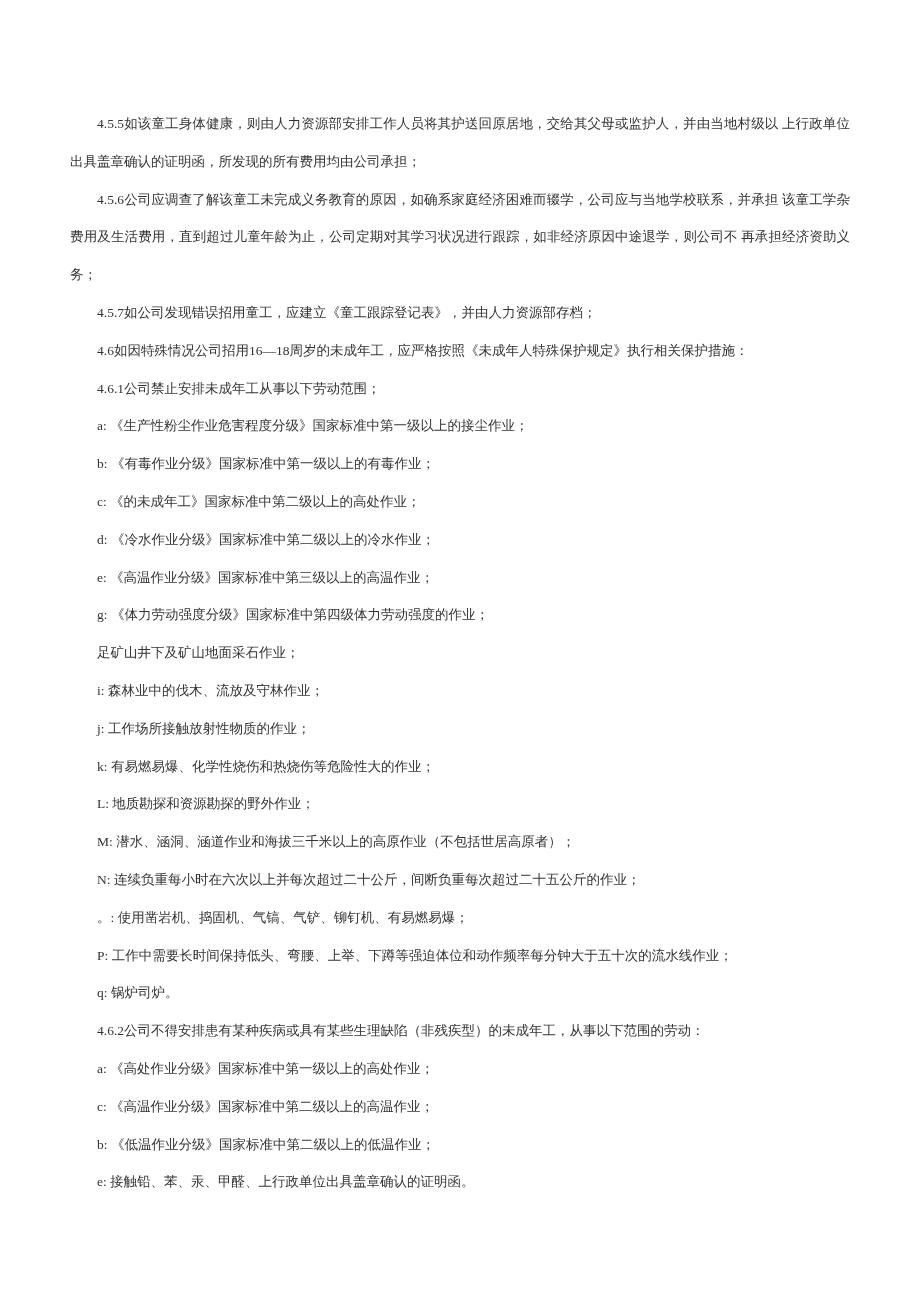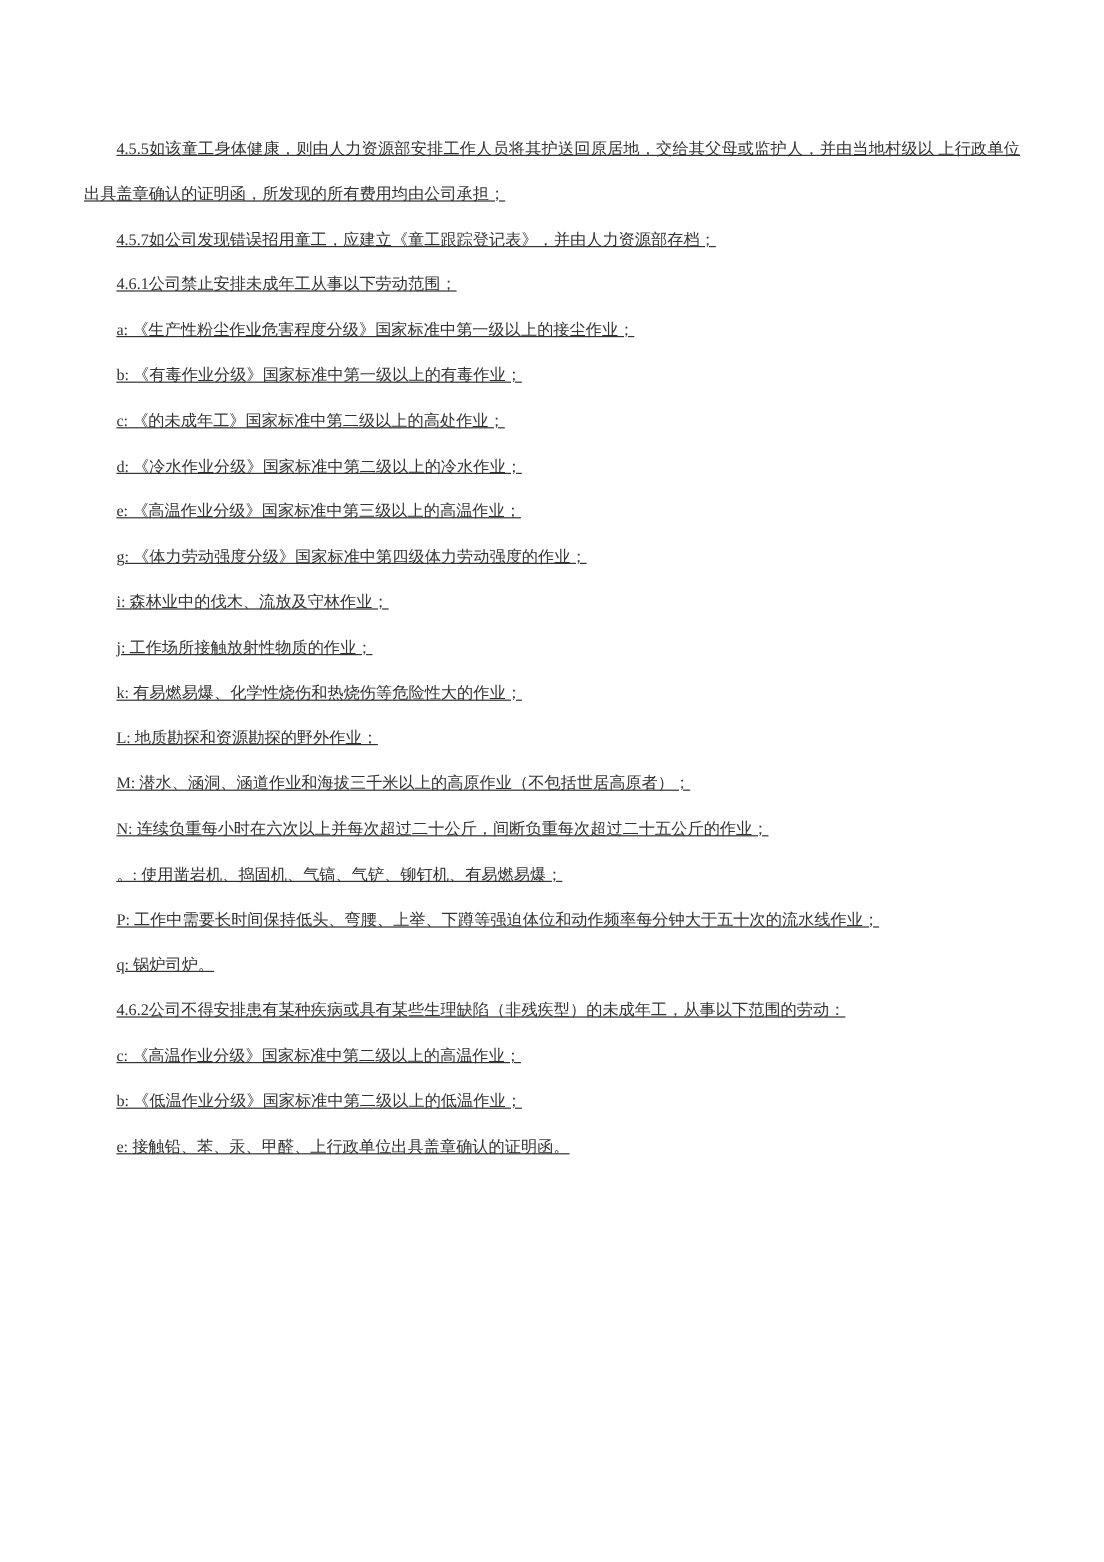--- a/index.html
+++ b/index.html
@@ -12,42 +12,45 @@
     .page {
       padding: 105px 70px 60px 70px;
       color: #333333;
       font-size: 13.5px;
       line-height: 2.8;
     }
     .para {
       text-indent: 2em;
       margin: 0;
       text-align: justify;
-      text-decoration: underline;
     }
   </style>
 </head>
 <body>
 
 <div class="page">
   <p class="para">4.5.5如该童工身体健康，则由人力资源部安排工作人员将其护送回原居地，交给其父母或监护人，并由当地村级以 上行政单位出具盖章确认的证明函，所发现的所有费用均由公司承担；</p>
+  <p class="para">4.5.6公司应调查了解该童工未完成义务教育的原因，如确系家庭经济困难而辍学，公司应与当地学校联系，并承担 该童工学杂费用及生活费用，直到超过儿童年龄为止，公司定期对其学习状况进行跟踪，如非经济原因中途退学，则公司不 再承担经济资助义务；</p>
   <p class="para">4.5.7如公司发现错误招用童工，应建立《童工跟踪登记表》，并由人力资源部存档；</p>
+  <p class="para">4.6如因特殊情况公司招用16—18周岁的未成年工，应严格按照《未成年人特殊保护规定》执行相关保护措施：</p>
   <p class="para">4.6.1公司禁止安排未成年工从事以下劳动范围；</p>
   <p class="para">a: 《生产性粉尘作业危害程度分级》国家标准中第一级以上的接尘作业；</p>
   <p class="para">b: 《有毒作业分级》国家标准中第一级以上的有毒作业；</p>
   <p class="para">c: 《的未成年工》国家标准中第二级以上的高处作业；</p>
   <p class="para">d: 《冷水作业分级》国家标准中第二级以上的冷水作业；</p>
   <p class="para">e: 《高温作业分级》国家标准中第三级以上的高温作业；</p>
   <p class="para">g: 《体力劳动强度分级》国家标准中第四级体力劳动强度的作业；</p>
+  <p class="para">足矿山井下及矿山地面采石作业；</p>
   <p class="para">i: 森林业中的伐木、流放及守林作业；</p>
   <p class="para">j: 工作场所接触放射性物质的作业；</p>
   <p class="para">k: 有易燃易爆、化学性烧伤和热烧伤等危险性大的作业；</p>
   <p class="para">L: 地质勘探和资源勘探的野外作业；</p>
   <p class="para">M: 潜水、涵洞、涵道作业和海拔三千米以上的高原作业（不包括世居高原者）；</p>
   <p class="para">N: 连续负重每小时在六次以上并每次超过二十公斤，间断负重每次超过二十五公斤的作业；</p>
   <p class="para">。: 使用凿岩机、捣固机、气镐、气铲、铆钉机、有易燃易爆；</p>
   <p class="para">P: 工作中需要长时间保持低头、弯腰、上举、下蹲等强迫体位和动作频率每分钟大于五十次的流水线作业；</p>
   <p class="para">q: 锅炉司炉。</p>
   <p class="para">4.6.2公司不得安排患有某种疾病或具有某些生理缺陷（非残疾型）的未成年工，从事以下范围的劳动：</p>
+  <p class="para">a: 《高处作业分级》国家标准中第一级以上的高处作业；</p>
   <p class="para">c: 《高温作业分级》国家标准中第二级以上的高温作业；</p>
   <p class="para">b: 《低温作业分级》国家标准中第二级以上的低温作业；</p>
   <p class="para">e: 接触铅、苯、汞、甲醛、上行政单位出具盖章确认的证明函。</p>
 </div>
 
 </body></html>

